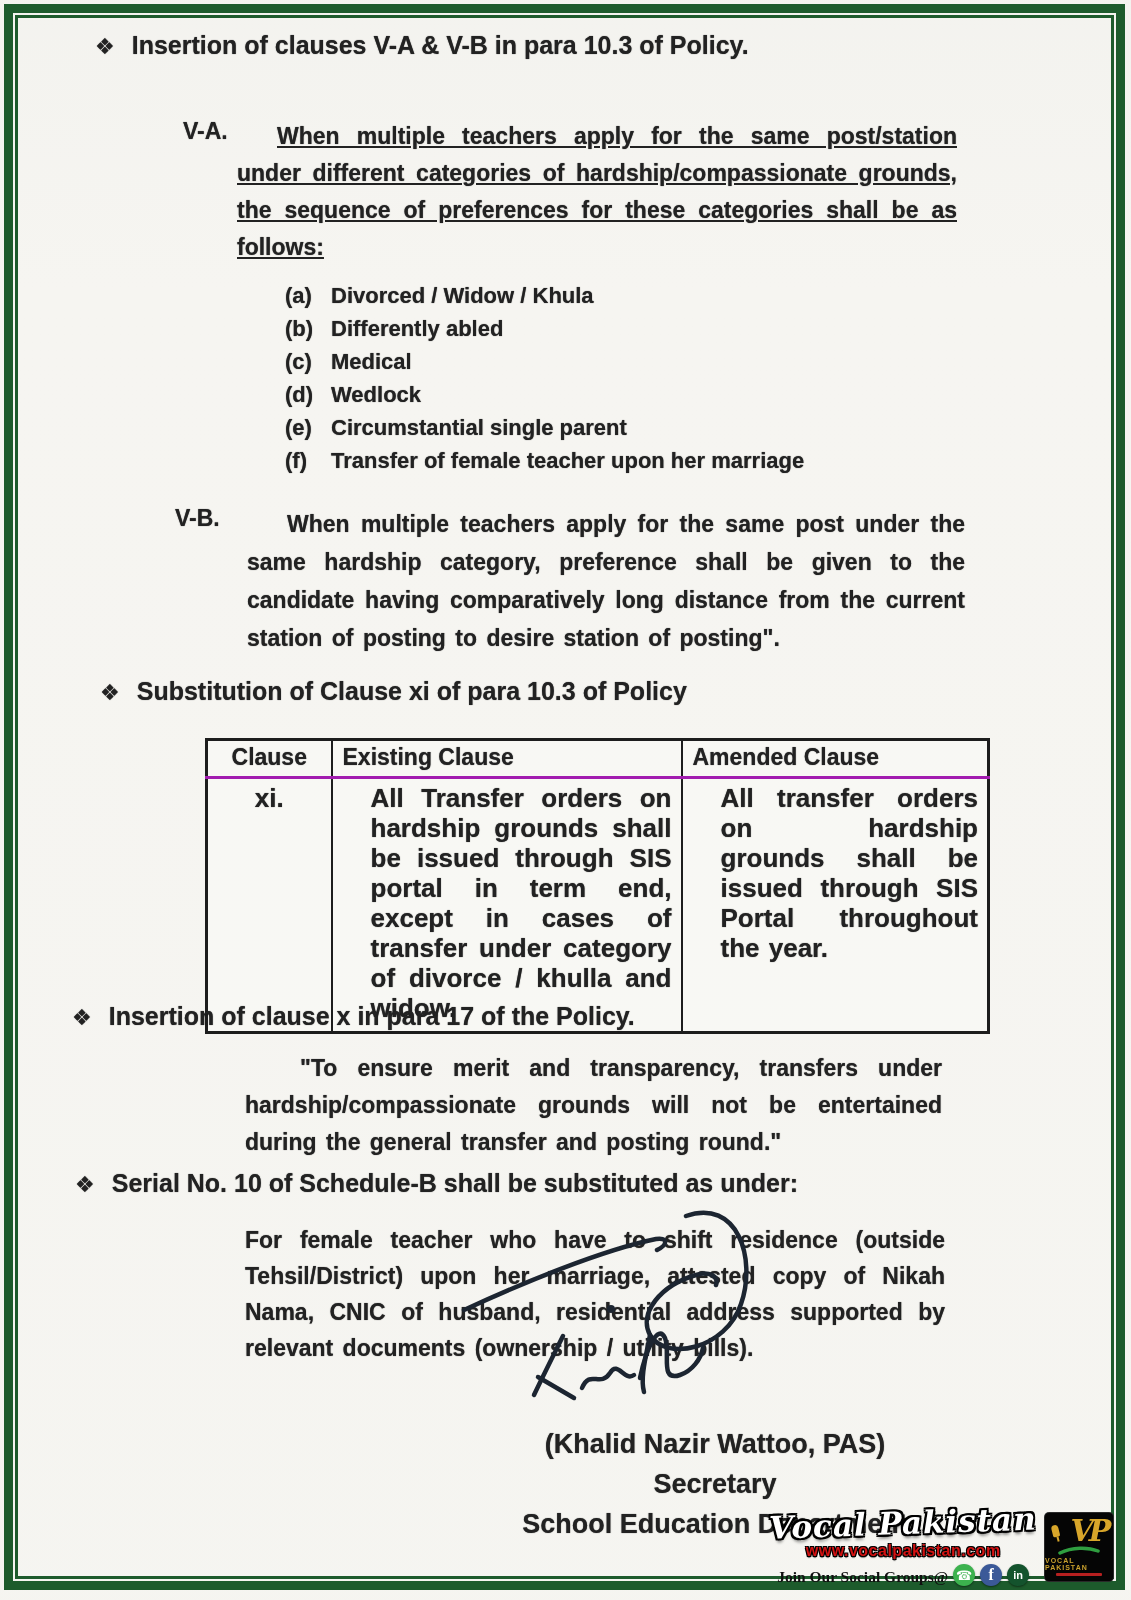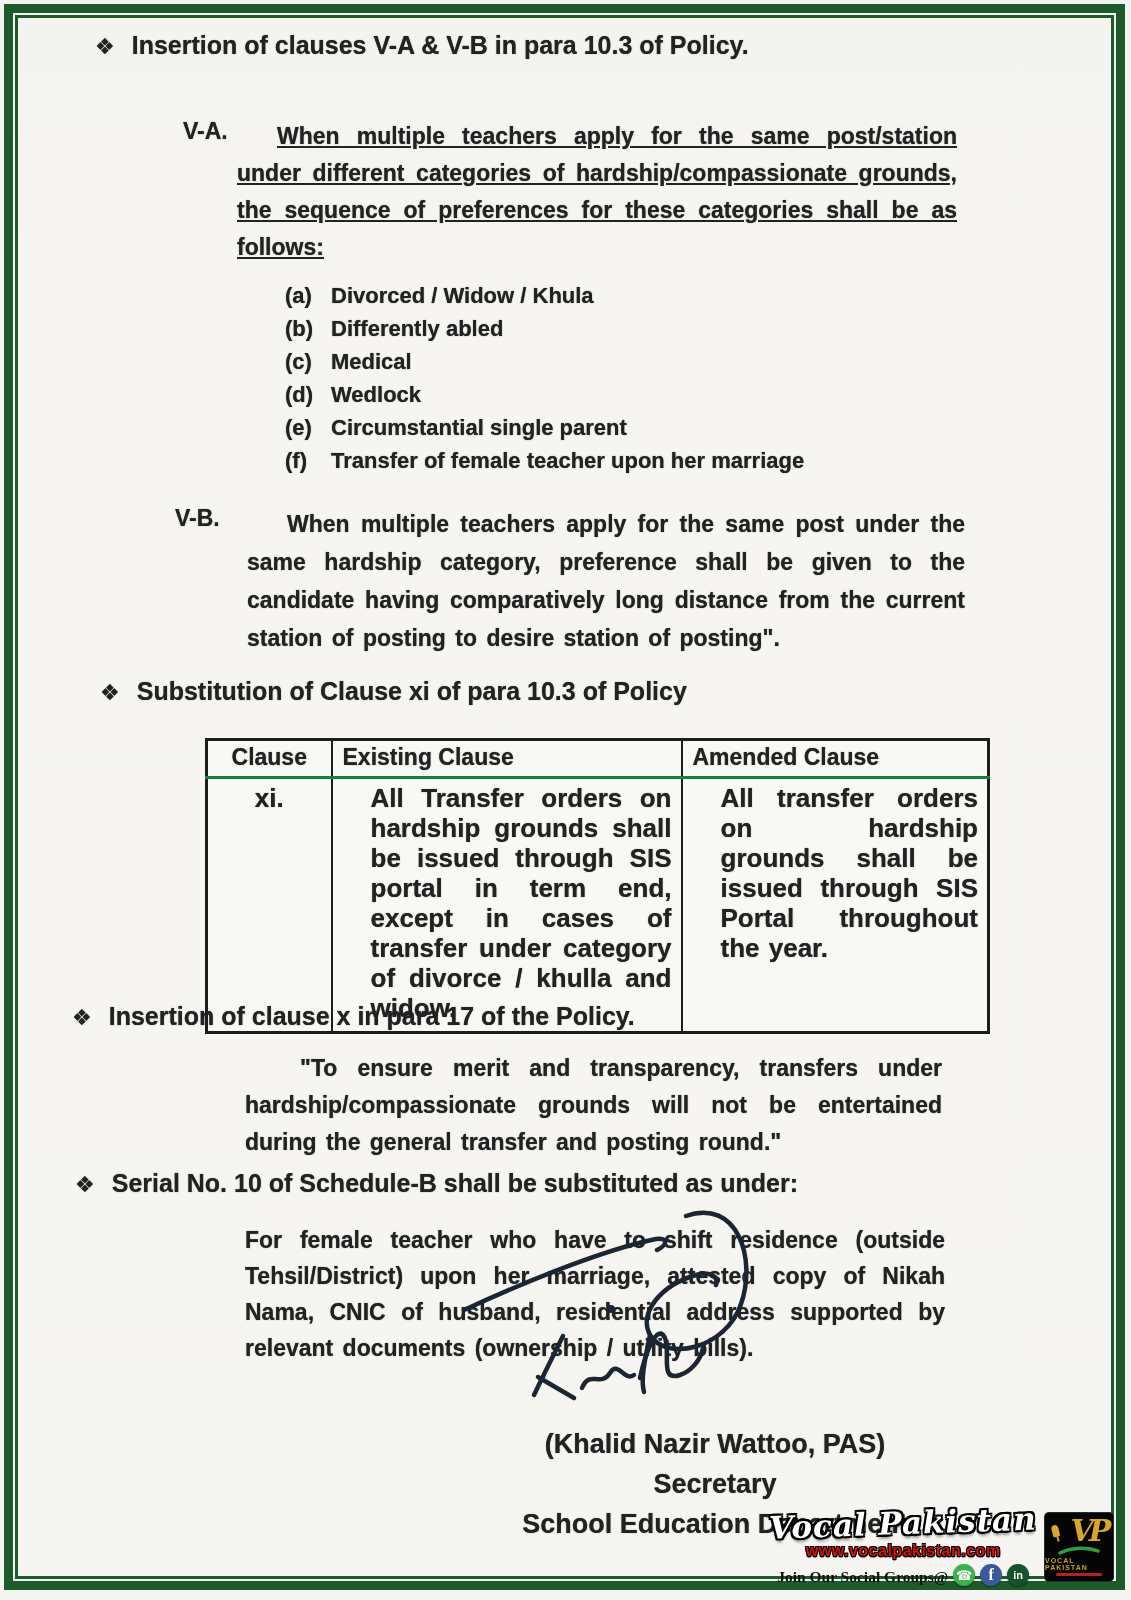--- a/index.html
+++ b/index.html
@@ -31,21 +31,21 @@
   #clause-va .cbody{margin-left:54px;width:720px;line-height:37px;}
   #clause-vb .cbody{margin-left:72px;width:718px;line-height:38px;}
   
   .plist{position:absolute;left:285px;top:279px;z-index:2;font-weight:bold;font-size:22px;line-height:33px;}
   .plist .li{display:flex;}
   .plist .key{width:46px;flex:0 0 46px;}
   
   .ctable{position:absolute;left:205px;top:738px;z-index:2;border-collapse:collapse;table-layout:fixed;width:782px;background:rgba(252,252,250,.4);}
   .ctable th,.ctable td{border:2px solid #1d1d1d;font-weight:bold;vertical-align:top;}
   .ctable{border:3px solid #1d1d1d;}
-  .ctable thead th{font-size:23px;padding:3px 10px 5px 10px;text-align:left;border-bottom:3px solid #15803d;margin-left:8px;}
+  .ctable thead th{font-size:23px;padding:3px 10px 5px 10px;text-align:left;border-bottom:3px solid #a21caf;margin-left:8px;}
   .ctable thead th.c1{text-align:center;}
   .ctable td{font-size:26px;line-height:30px;padding:4px 9px 8px 9px;}
   .ctable td.c1{text-align:center;}
   .ctable td.c2,.ctable td.c3{text-align:justify;word-spacing:2px;padding-left:38px;}
   
   .para{position:absolute;z-index:2;font-weight:bold;font-size:23px;text-align:justify;word-spacing:3px;}
   #s3-quote{left:245px;top:1050px;width:697px;line-height:37px;text-indent:55px;}
   #s4-para{left:245px;top:1222px;width:700px;line-height:36px;}
   
   .sig{position:absolute;left:450px;top:1188px;width:330px;height:235px;z-index:3;}

